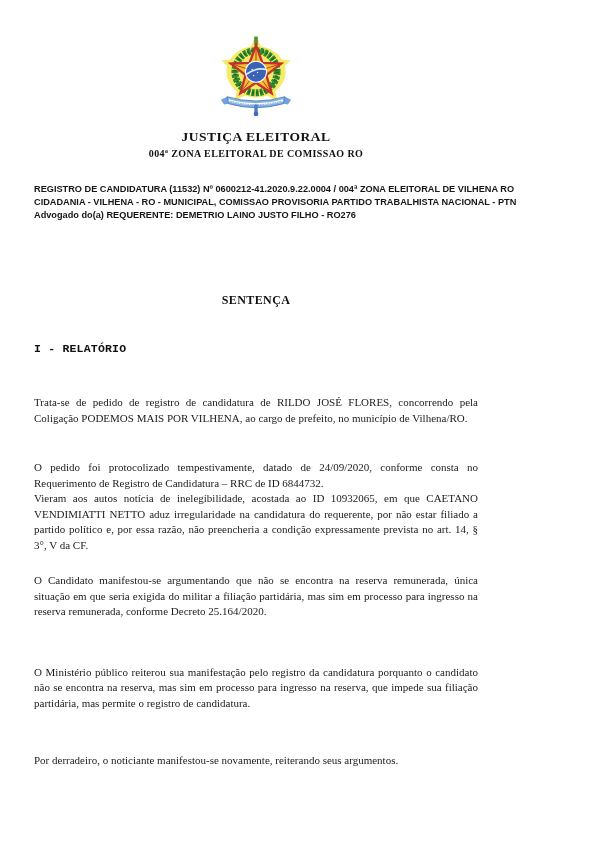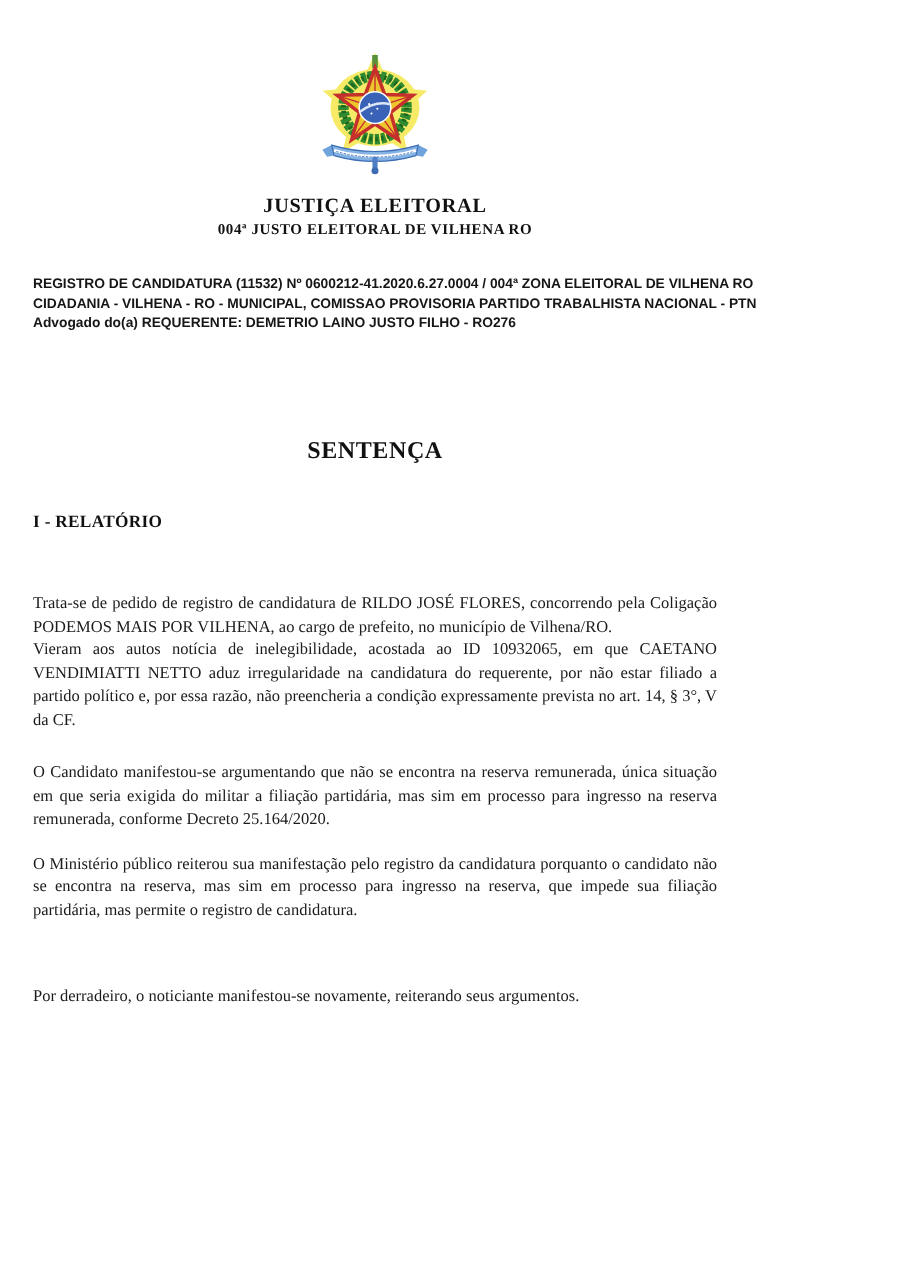--- a/index.html
+++ b/index.html
@@ -11,21 +11,21 @@
     width: 600px;
     height: 849px;
     overflow: hidden;
     color: #1b1b1b;
     font-family: "Liberation Serif", serif;
   }
   .page {
     position: relative;
     width: 512px;
     height: 849px;
-    padding: 35px 34px 0 22px;
+    padding: 35px 34px 0 34px;
     box-sizing: border-box;
     background: #ffffff;
   }
   .emblem {
     width: 78px;
     height: 86px;
     margin: 0 auto;
     display: block;
   }
   .org-title {
@@ -58,47 +58,47 @@
   }
   .case-line {
     white-space: nowrap;
     overflow: visible;
   }
   .sentenca {
     margin-top: 71px;
     text-align: center;
     font-family: "Liberation Serif", serif;
     font-weight: bold;
-    font-size: 16px;
+    font-size: 12px;
     line-height: 15px;
     letter-spacing: 0.4px;
     color: #111111;
   }
   .relatorio {
     margin-top: 33px;
-    font-family: Liberation Serif, serif;
+    font-family: Liberation Mono, monospace;
     font-weight: bold;
     font-size: 11.5px;
     line-height: 15px;
     letter-spacing: 0.2px;
     color: #111111;
   }
   p.body-par {
     margin: 0;
     font-family: Liberation Serif, serif;
     font-size: 11px;
     line-height: 15.5px;
     text-align: justify;
     color: #1b1b1b;
   }
   p.par-1 { margin-top: 39px; }
   p.par-2 { margin-top: 34px; }
   p.par-3 { }
   p.par-4 { margin-top: 20px; }
-  p.par-5 { margin-top: 14px; }
+  p.par-5 { margin-top: 45px; }
   p.par-6 { margin-top: 42px; }
 </style>
 </head>
 <body>
 
 <div class="page">
 
   <div class="emblem">
     <svg viewBox="0 0 100 110" width="78" height="86" xmlns="http://www.w3.org/2000/svg" aria-hidden="true">
 
@@ -124,31 +124,32 @@
       <path d="M13,79 Q50,90 87,79 L85,88 Q50,98 15,88 Z" fill="#85B4E4" stroke="#3C6CB4" stroke-width="1"></path>
       <path d="M15,83.5 Q50,93.5 85,83.5" stroke="#FFFFFF" stroke-width="2.5" fill="none"></path>
       <path d="M17,84.5 Q50,94 83,84.5" stroke="#3C6CB4" stroke-width="0.8" fill="none" stroke-dasharray="2 1.2"></path>
 
       <rect x="47.8" y="89" width="4.4" height="10" fill="#4E7FC6"></rect>
       <circle cx="50" cy="101" r="3" fill="#3C6CB4"></circle>
     </svg>
   </div>
 
   <div class="org-title">JUSTIÇA ELEITORAL</div>
-  <div class="zone-subtitle">004ª JUSTO ELEITORAL DE VILHENA RO</div>
+  <div class="zone-subtitle">004ª ZONA ELEITORAL DE COMISSAO RO</div>
 
   <div class="case-block">
-    <div class="case-line">REGISTRO DE CANDIDATURA (11532) Nº 0600212-41.2020.6.27.0004 / 004ª ZONA ELEITORAL DE VILHENA RO</div>
+    <div class="case-line">REGISTRO DE CANDIDATURA (11532) Nº 0600212-41.2020.9.22.0004 / 004ª ZONA ELEITORAL DE VILHENA RO</div>
     <div class="case-line">CIDADANIA - VILHENA - RO - MUNICIPAL, COMISSAO PROVISORIA PARTIDO TRABALHISTA NACIONAL - PTN</div>
     <div class="case-line">Advogado do(a) REQUERENTE: DEMETRIO LAINO JUSTO FILHO - RO276</div>
   </div>
 
   <div class="sentenca">SENTENÇA</div>
 
   <div class="relatorio">I - RELATÓRIO</div>
 
   <p class="body-par par-1">Trata-se de pedido de registro de candidatura de RILDO JOSÉ FLORES, concorrendo pela Coligação PODEMOS MAIS POR VILHENA, ao cargo de prefeito, no município de Vilhena/RO.</p>
+  <p class="body-par par-2">O pedido foi protocolizado tempestivamente, datado de 24/09/2020, conforme consta no Requerimento de Registro de Candidatura – RRC de ID 6844732.</p>
   <p class="body-par par-3">Vieram aos autos notícia de inelegibilidade, acostada ao ID 10932065, em que CAETANO VENDIMIATTI NETTO aduz irregularidade na candidatura do requerente, por não estar filiado a partido político e, por essa razão, não preencheria a condição expressamente prevista no art. 14, § 3°, V da CF.</p>
   <p class="body-par par-4">O Candidato manifestou-se argumentando que não se encontra na reserva remunerada, única situação em que seria exigida do militar a filiação partidária, mas sim em processo para ingresso na reserva remunerada, conforme Decreto 25.164/2020.</p>
   <p class="body-par par-5">O Ministério público reiterou sua manifestação pelo registro da candidatura porquanto o candidato não se encontra na reserva, mas sim em processo para ingresso na reserva, que impede sua filiação partidária, mas permite o registro de candidatura.</p>
   <p class="body-par par-6">Por derradeiro, o noticiante manifestou-se novamente, reiterando seus argumentos.</p>
 
 </div>
 
 </body></html>

